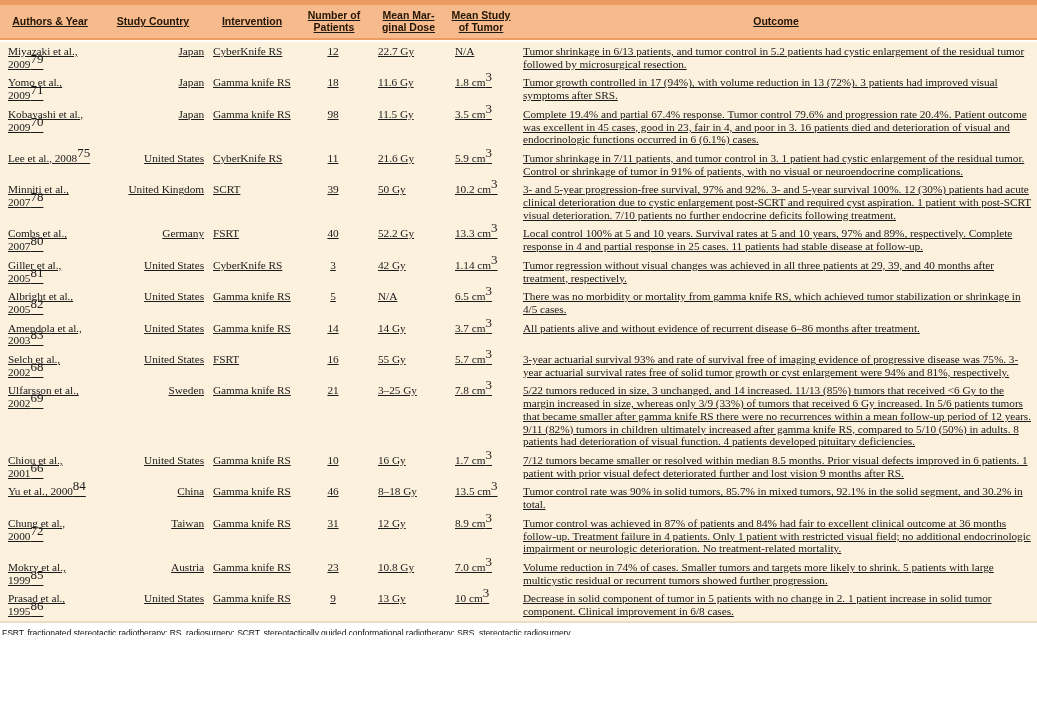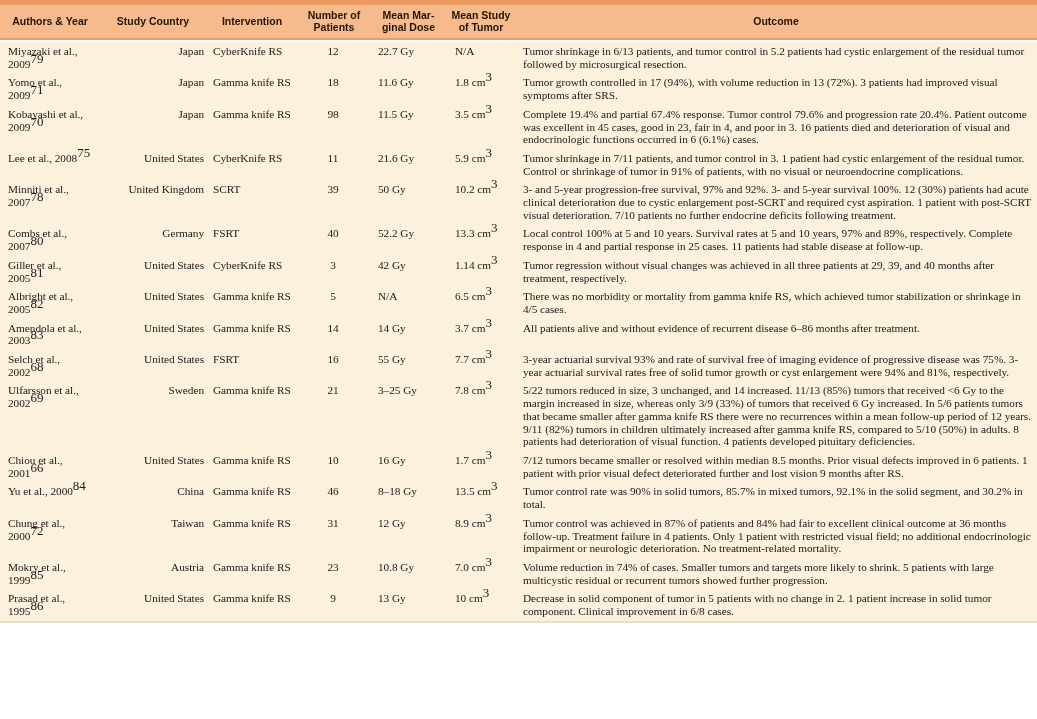--- a/index.html
+++ b/index.html
@@ -3,20 +3,21 @@
 <meta charset="utf-8">
 <style>
   html,body{margin:0;padding:0;background:#ffffff;}
   .page{
     position:relative;
     width:1037px;height:635px;
     background:#ffffff;
     overflow:hidden;
     font-family:"Liberation Serif", serif;
     color:#1a1a1a;
+    text-decoration:underline;
   }
   table{border-collapse:collapse;table-layout:fixed;width:1037px;}
   col.c1{width:100px;} col.c2{width:106px;} col.c3{width:92px;}
   col.c4{width:72px;}  col.c5{width:77px;}  col.c6{width:68px;}
   col.c7{width:522px;}
 
   
   .head-table{
     background:#F7BA8C;
     border-top:5px solid #EC9B62;
@@ -184,21 +185,21 @@
       <td class="c-dose">14 Gy</td>
       <td class="c-size"><span>3.7 cm</span><sup>3</sup></td>
       <td class="c-out">All patients alive and without evidence of recurrent disease 6–86 months after treatment.</td>
     </tr>
         <tr>
       <td class="c-auth"><span>Selch et al., 2002</span><sup>68</sup></td>
       <td class="c-country">United States</td>
       <td class="c-int">FSRT</td>
       <td class="c-pat">16</td>
       <td class="c-dose">55 Gy</td>
-      <td class="c-size"><span>7.7 cm</span><sup>3</sup></td>
+      <td class="c-size"><span>5.7 cm</span><sup>3</sup></td>
       <td class="c-out">3-year actuarial survival 93% and rate of survival free of imaging evidence of progressive disease was 75%. 3-year actuarial survival rates free of solid tumor growth or cyst enlargement were 94% and 81%, respectively.</td>
     </tr>
         <tr>
       <td class="c-auth"><span>Ulfarsson et al., 2002</span><sup>69</sup></td>
       <td class="c-country">Sweden</td>
       <td class="c-int">Gamma knife RS</td>
       <td class="c-pat">21</td>
       <td class="c-dose">3–25 Gy</td>
       <td class="c-size"><span>7.8 cm</span><sup>3</sup></td>
       <td class="c-out">5/22 tumors reduced in size, 3 unchanged, and 14 increased. 11/13 (85%) tumors that received &lt;6 Gy to the margin increased in size, whereas only 3/9 (33%) of tumors that received 6 Gy increased. In 5/6 patients tumors that became smaller after gamma knife RS there were no recurrences within a mean follow-up period of 12 years. 9/11 (82%) tumors in children ultimately increased after gamma knife RS, compared to 5/10 (50%) in adults. 8 patients had deterioration of visual function. 4 patients developed pituitary deficiencies.</td>
@@ -244,14 +245,15 @@
       <td class="c-country">United States</td>
       <td class="c-int">Gamma knife RS</td>
       <td class="c-pat">9</td>
       <td class="c-dose">13 Gy</td>
       <td class="c-size"><span>10 cm</span><sup>3</sup></td>
       <td class="c-out">Decrease in solid component of tumor in 5 patients with no change in 2. 1 patient increase in solid tumor component. Clinical improvement in 6/8 cases.</td>
     </tr>
       </tbody>
   </table>
 
+  <div class="footnote">FSRT, fractionated stereotactic radiotherapy; RS, radiosurgery; SCRT, stereotactically guided conformational radiotherapy; SRS, stereotactic radiosurgery.</div>
 
 </div>
 
 </body></html>

